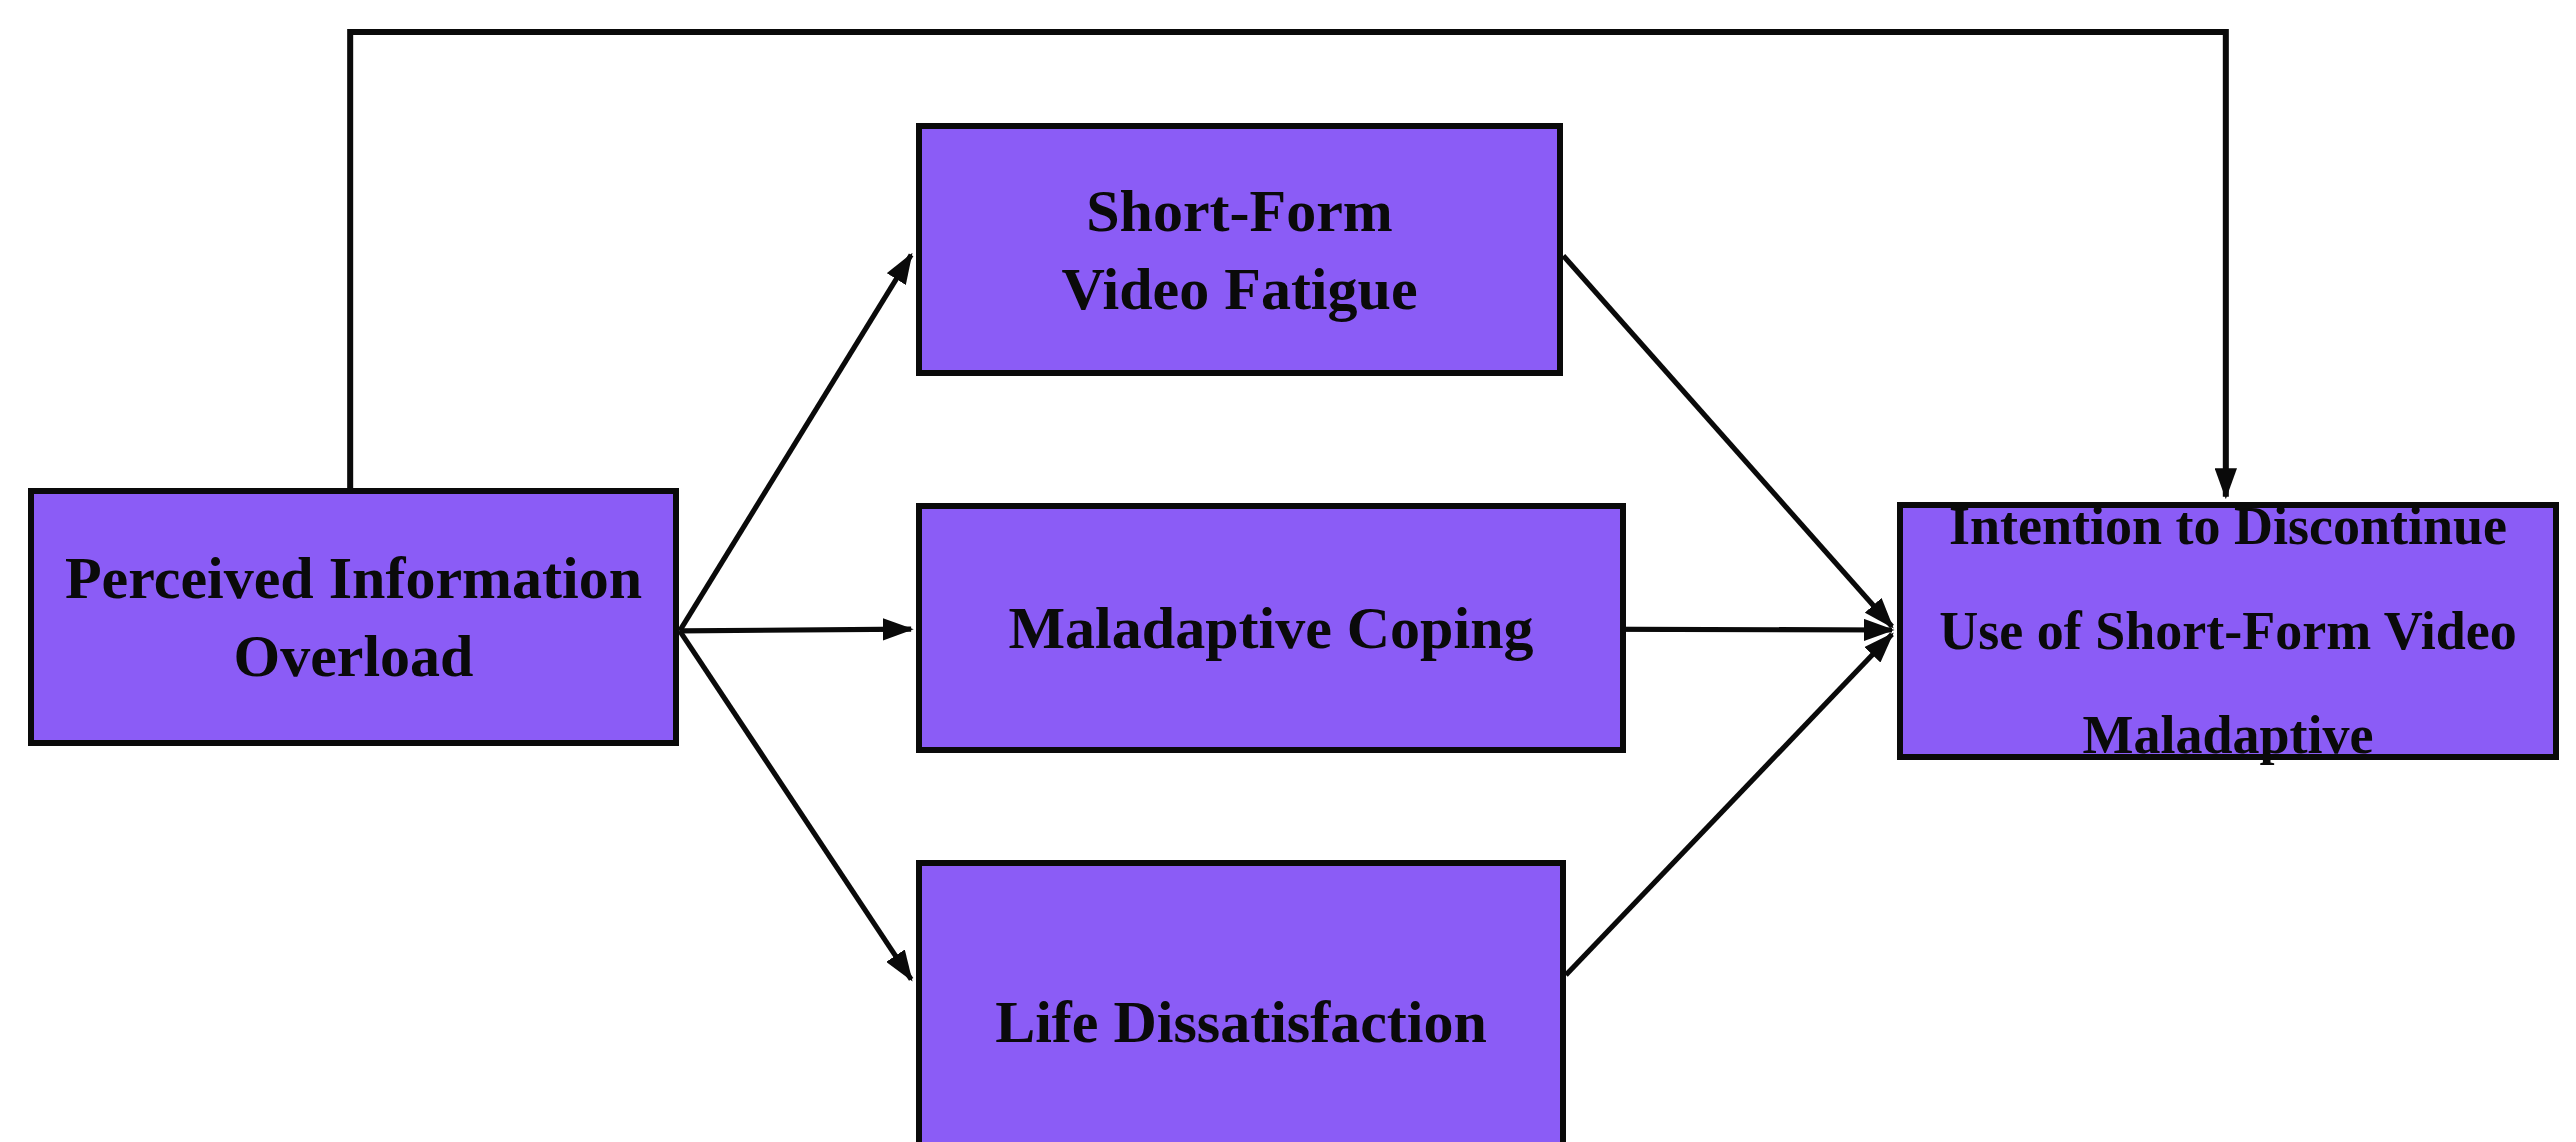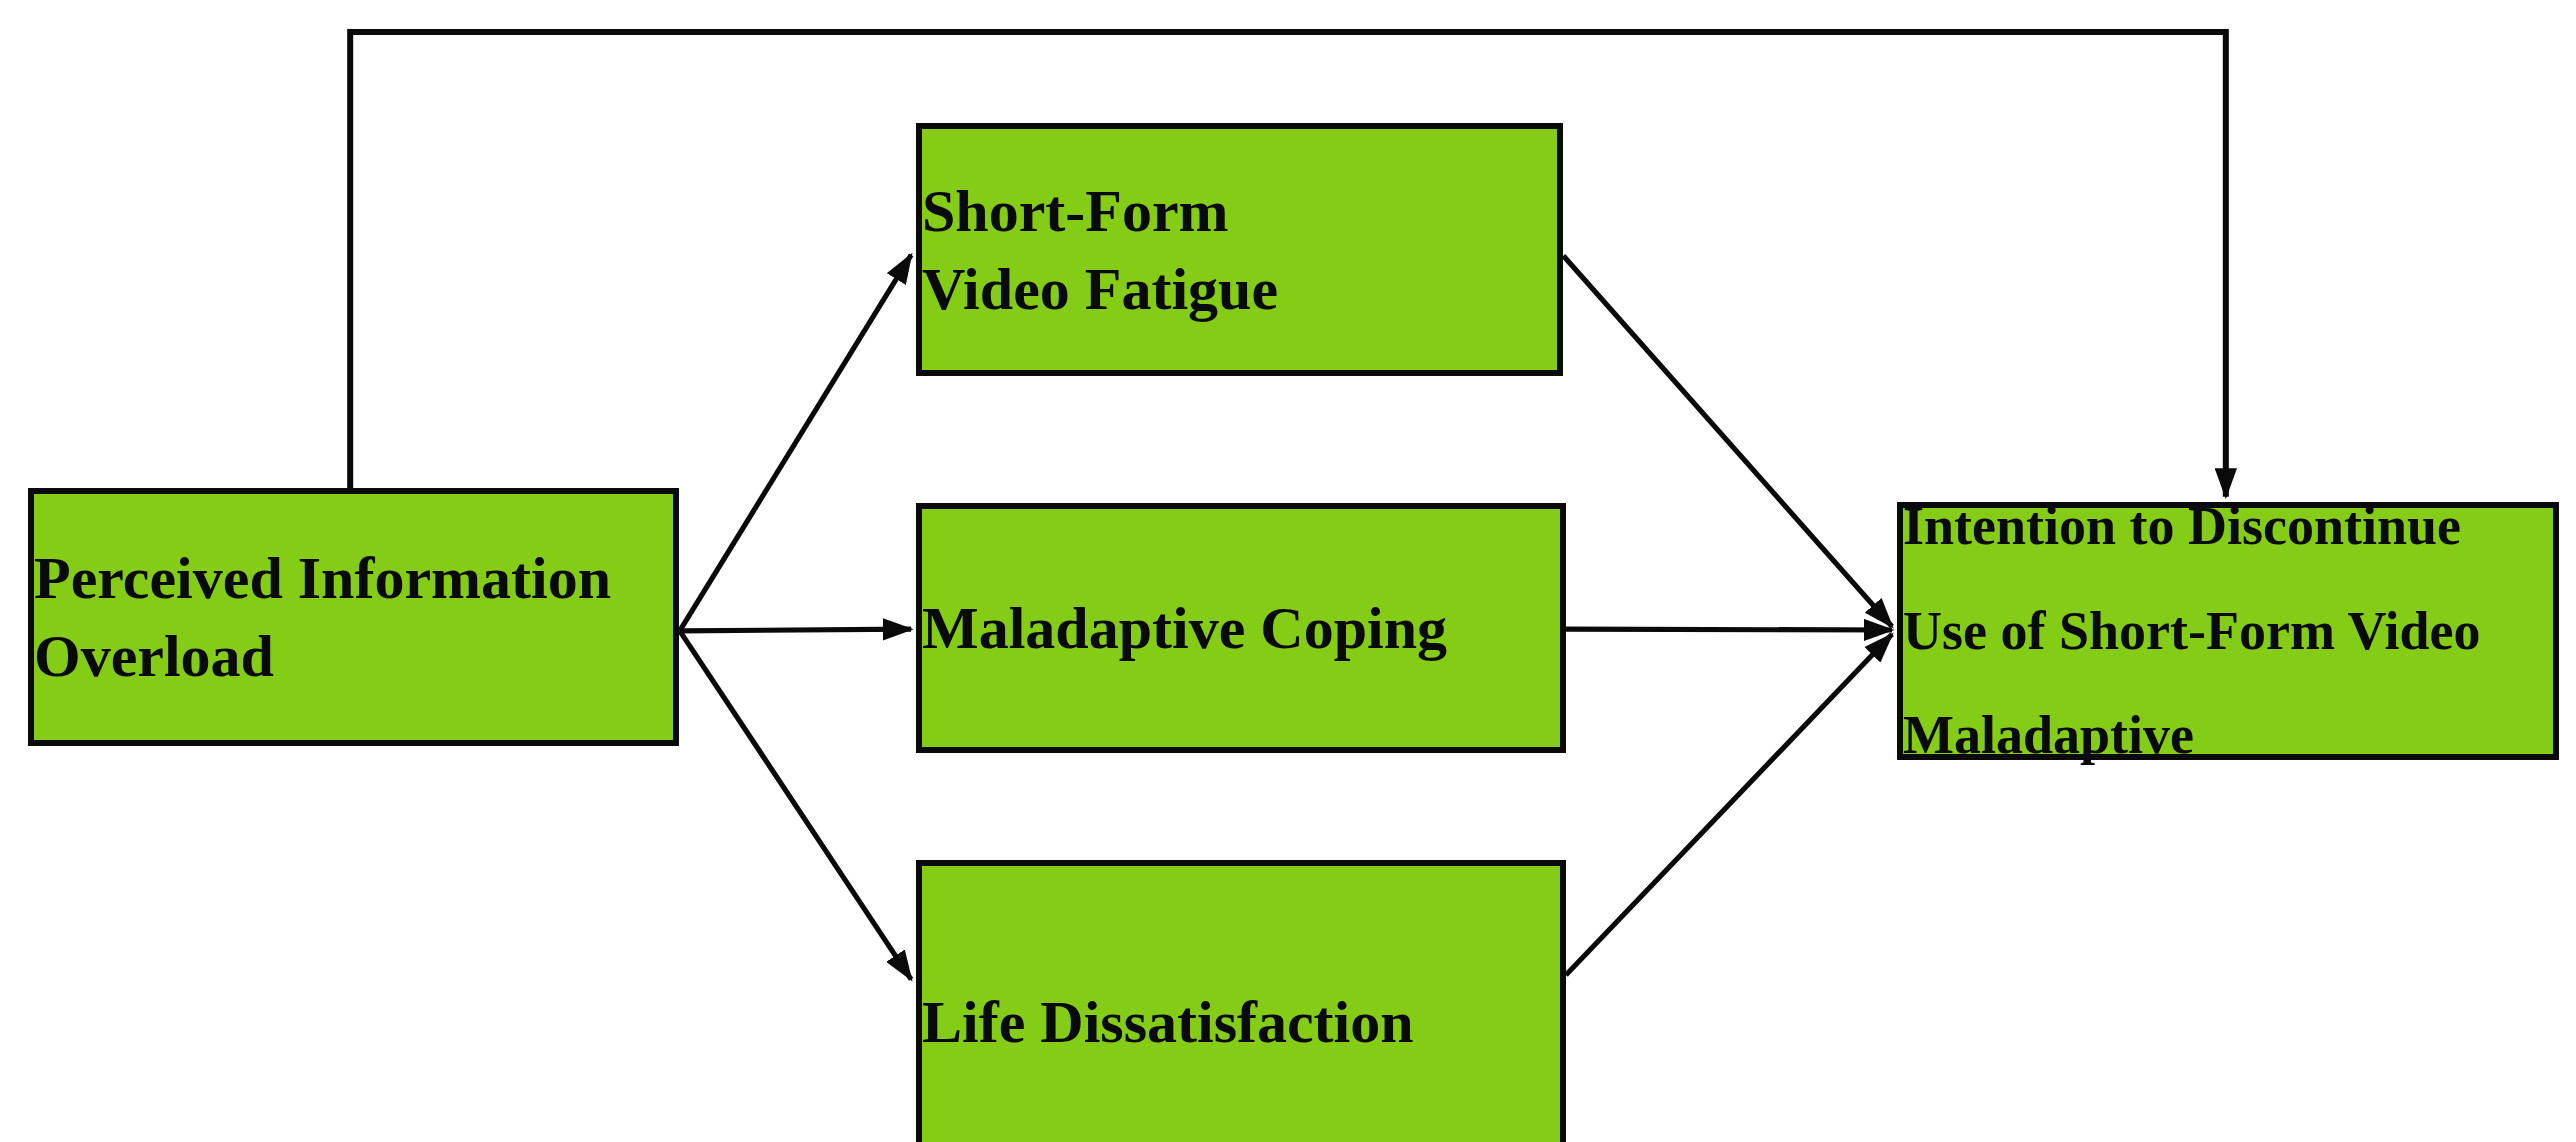--- a/index.html
+++ b/index.html
@@ -18,37 +18,37 @@
   .edges-layer {
     position: absolute;
     left: 0;
     top: 0;
     width: 2576px;
     height: 1143px;
   }
   .node {
     position: absolute;
     box-sizing: border-box;
-    background: #84cc16;
+    background: #8b5cf6;
     border: 6.9px solid #0a0a0a;
     display: flex;
     flex-direction: column;
-    align-items: flex-start;
+    align-items: center;
     justify-content: center;
     text-align: center;
     color: #0a0a0a;
     font-weight: bold;
   }
   .node .ln {
     display: block;
     white-space: nowrap;
   }
   .node-left   { left: 28px;   top: 488px;  width: 651px; height: 258px; font-size: 60px; line-height: 1.3; }
   .node-top    { left: 916px; top: 123px;  width: 647px; height: 253px; font-size: 60px; line-height: 1.3; }
-  .node-mid    { left: 916px; top: 503px;  width: 650px; height: 250px; font-size: 60px; line-height: 1.3; }
+  .node-mid    { left: 916px; top: 503px;  width: 710px; height: 250px; font-size: 60px; line-height: 1.3; }
   .node-bottom { left: 916px; top: 860px; width: 650px; height: 324px; font-size: 60px; line-height: 1.3; }
   .node-right  { left: 1897px; top: 502px;  width: 662px; height: 258px; font-size: 54px; line-height: 1.42; gap: 28px; }
   .edge {
     stroke: #0a0a0a;
     fill: none;
   }
 </style>
 </head>
 <body>
 

